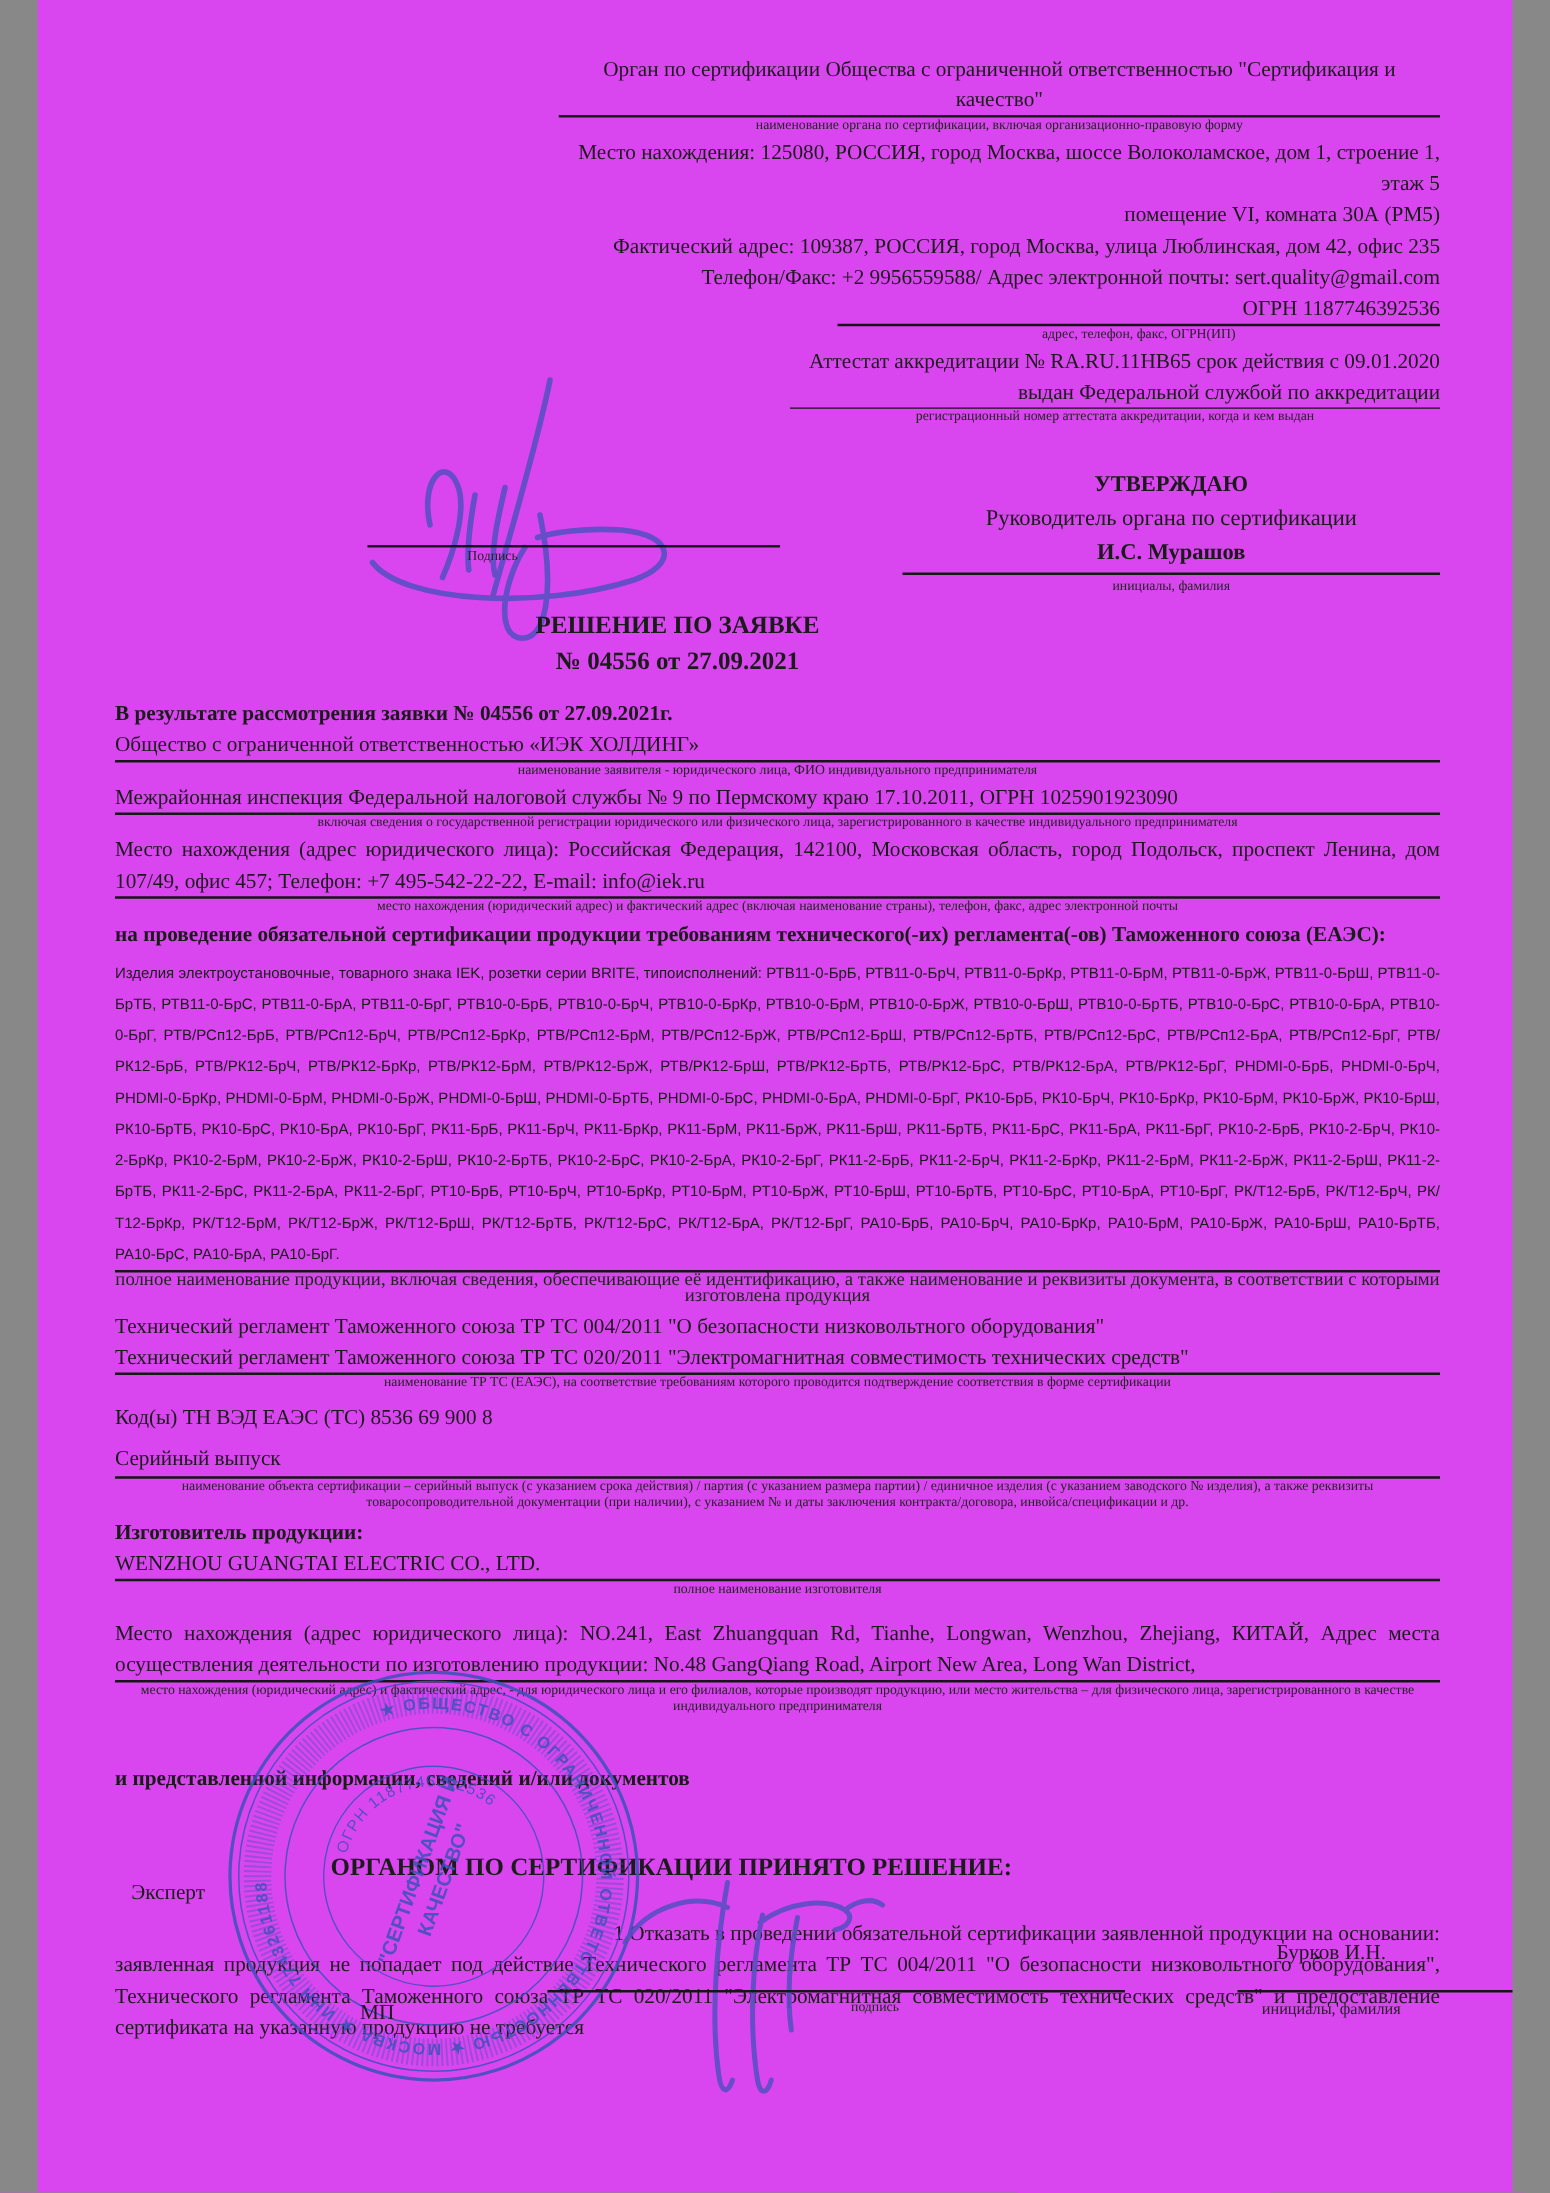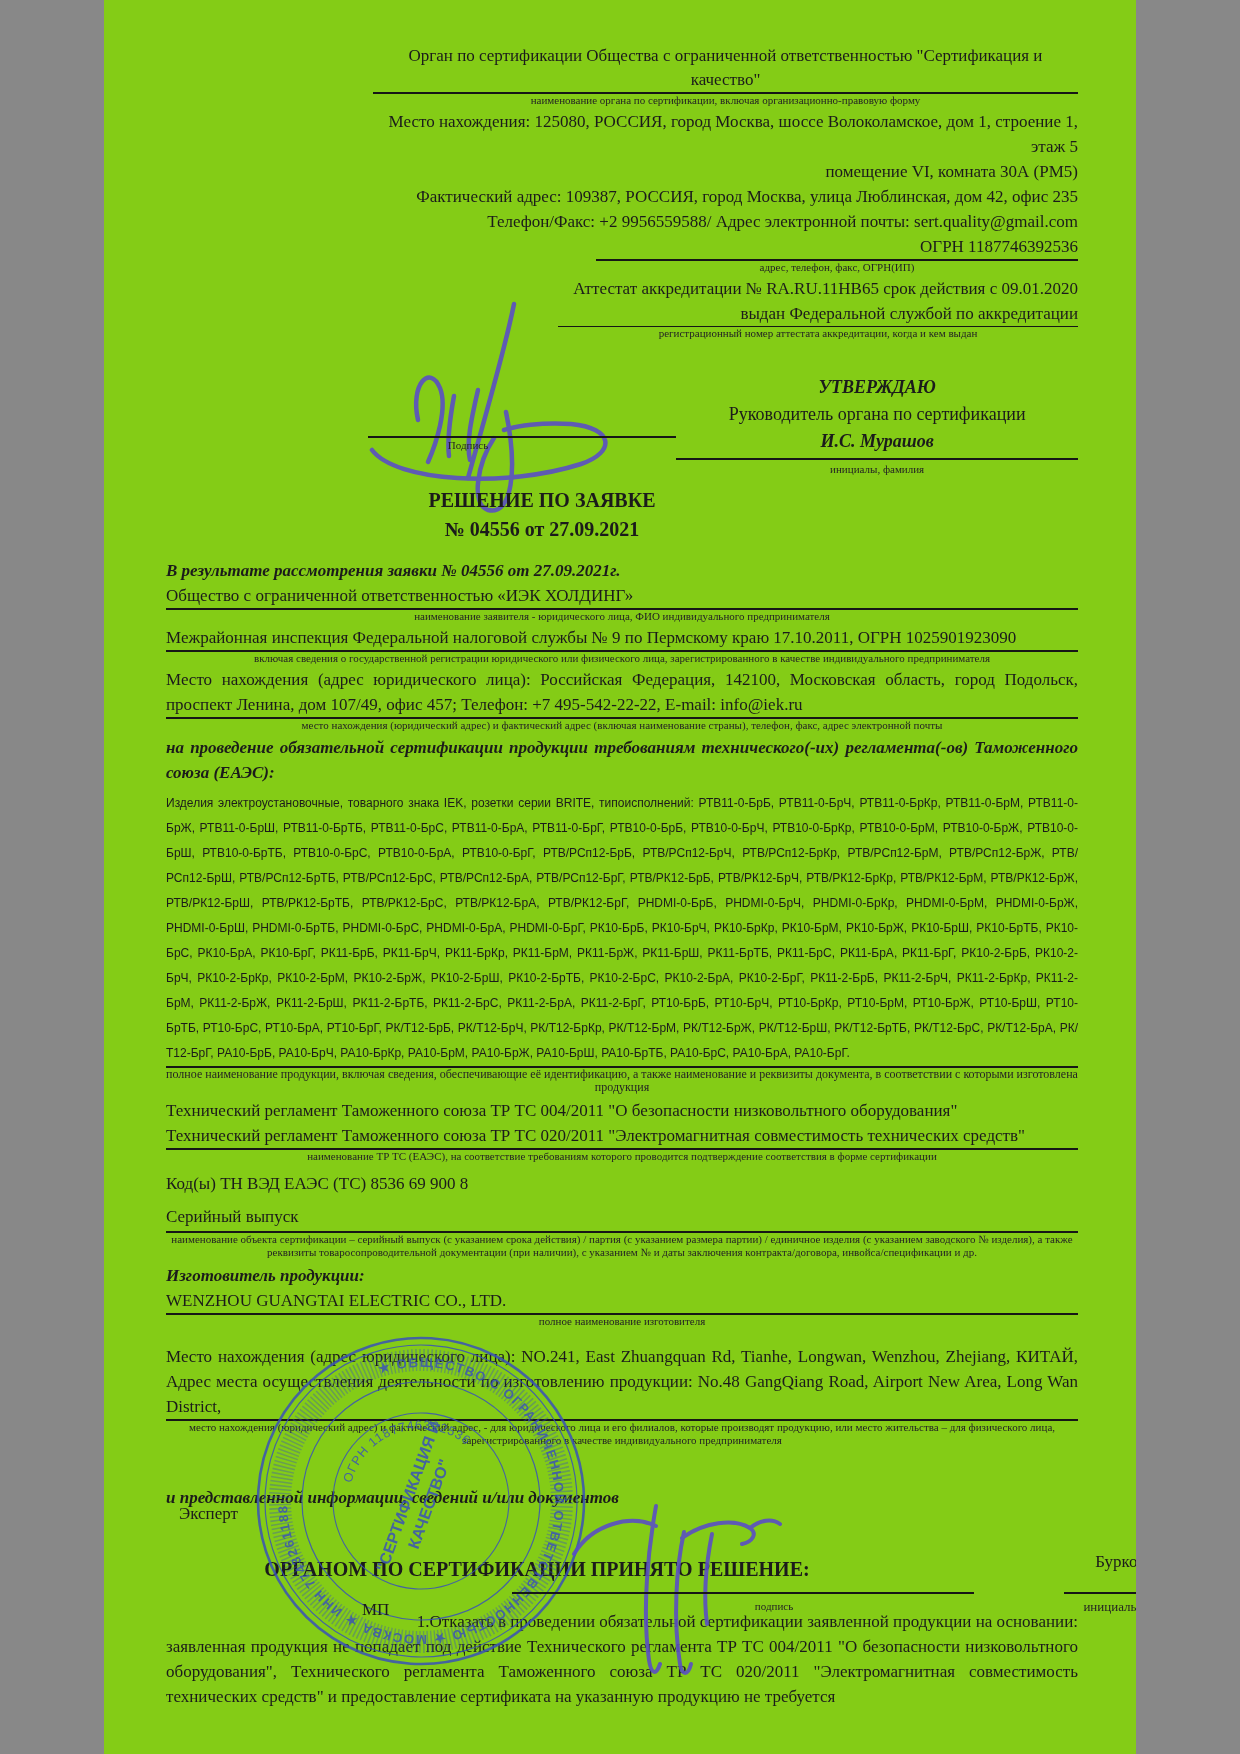--- a/index.html
+++ b/index.html
@@ -1,25 +1,25 @@
 <!DOCTYPE html>
 <html lang="ru"><head>
 <meta charset="utf-8">
 <style>
   html,body{margin:0;padding:0;background:#888;}
   .page{
-    width:1032px;height:1754px;position:relative;background:#84cc16;
+    width:1180px;height:1754px;position:relative;background:#d946ef;
     font-family:"Liberation Serif", serif;color:#1b1b1b;
     padding:44px 58px 0 62px;box-sizing:border-box;overflow:hidden;
     margin:0 auto;
   }
   .caption{font-size:11px;line-height:13px;text-align:center;color:#242424;}
   .rule{border-bottom:2px solid #161616;}
   .thin-rule{border-bottom:1.6px solid #161616;}
-  b,.bold{font-weight:bold;font-style:italic;}
+  b,.bold{font-weight:bold;}
 
   
   .header{width:705px;margin-left:auto;}
   .header .org-line{text-align:center;font-size:17px;line-height:24px;}
   .header .right-lines{text-align:right;font-size:17px;line-height:25px;margin-top:2px;}
   .sub-rule{width:482px;margin-left:auto;}
   .sub-rule2{width:520px;margin-left:auto;}
 
   
   .approve-row{display:flex;justify-content:space-between;margin-top:34px;}
@@ -30,21 +30,21 @@
   .approve-block{width:430px;text-align:center;font-size:18px;line-height:27px;}
   .approve-block .rule{margin-top:3px;}
   .approve-block .caption{margin-top:3px;}
 
   .doc-title{text-align:center;transform:translateX(-80px);margin-top:10px;
     font-size:20px;font-weight:bold;line-height:29px;}
 
   .para{font-size:17px;line-height:25px;}
   .just{text-align:justify;}
   .products{font-family:"Liberation Sans", sans-serif;font-size:12px;line-height:25px;text-align:justify;}
-  .small-caption{font-size:12px;}
+  .small-caption{font-size:15px;}
 
   .decision-heading{text-align:center;transform:translateX(-85px);
     font-size:20px;font-weight:bold;margin-top:48px;margin-bottom:28px;}
 
   .item-row{font-size:17px;line-height:25px;font-weight:normal;text-align:right;}
   .item-row .num{display:inline-block;width:34px;}
 
   
   .abs{position:absolute;}
   .stamp{left:147px;top:1331px;opacity:.85;}

